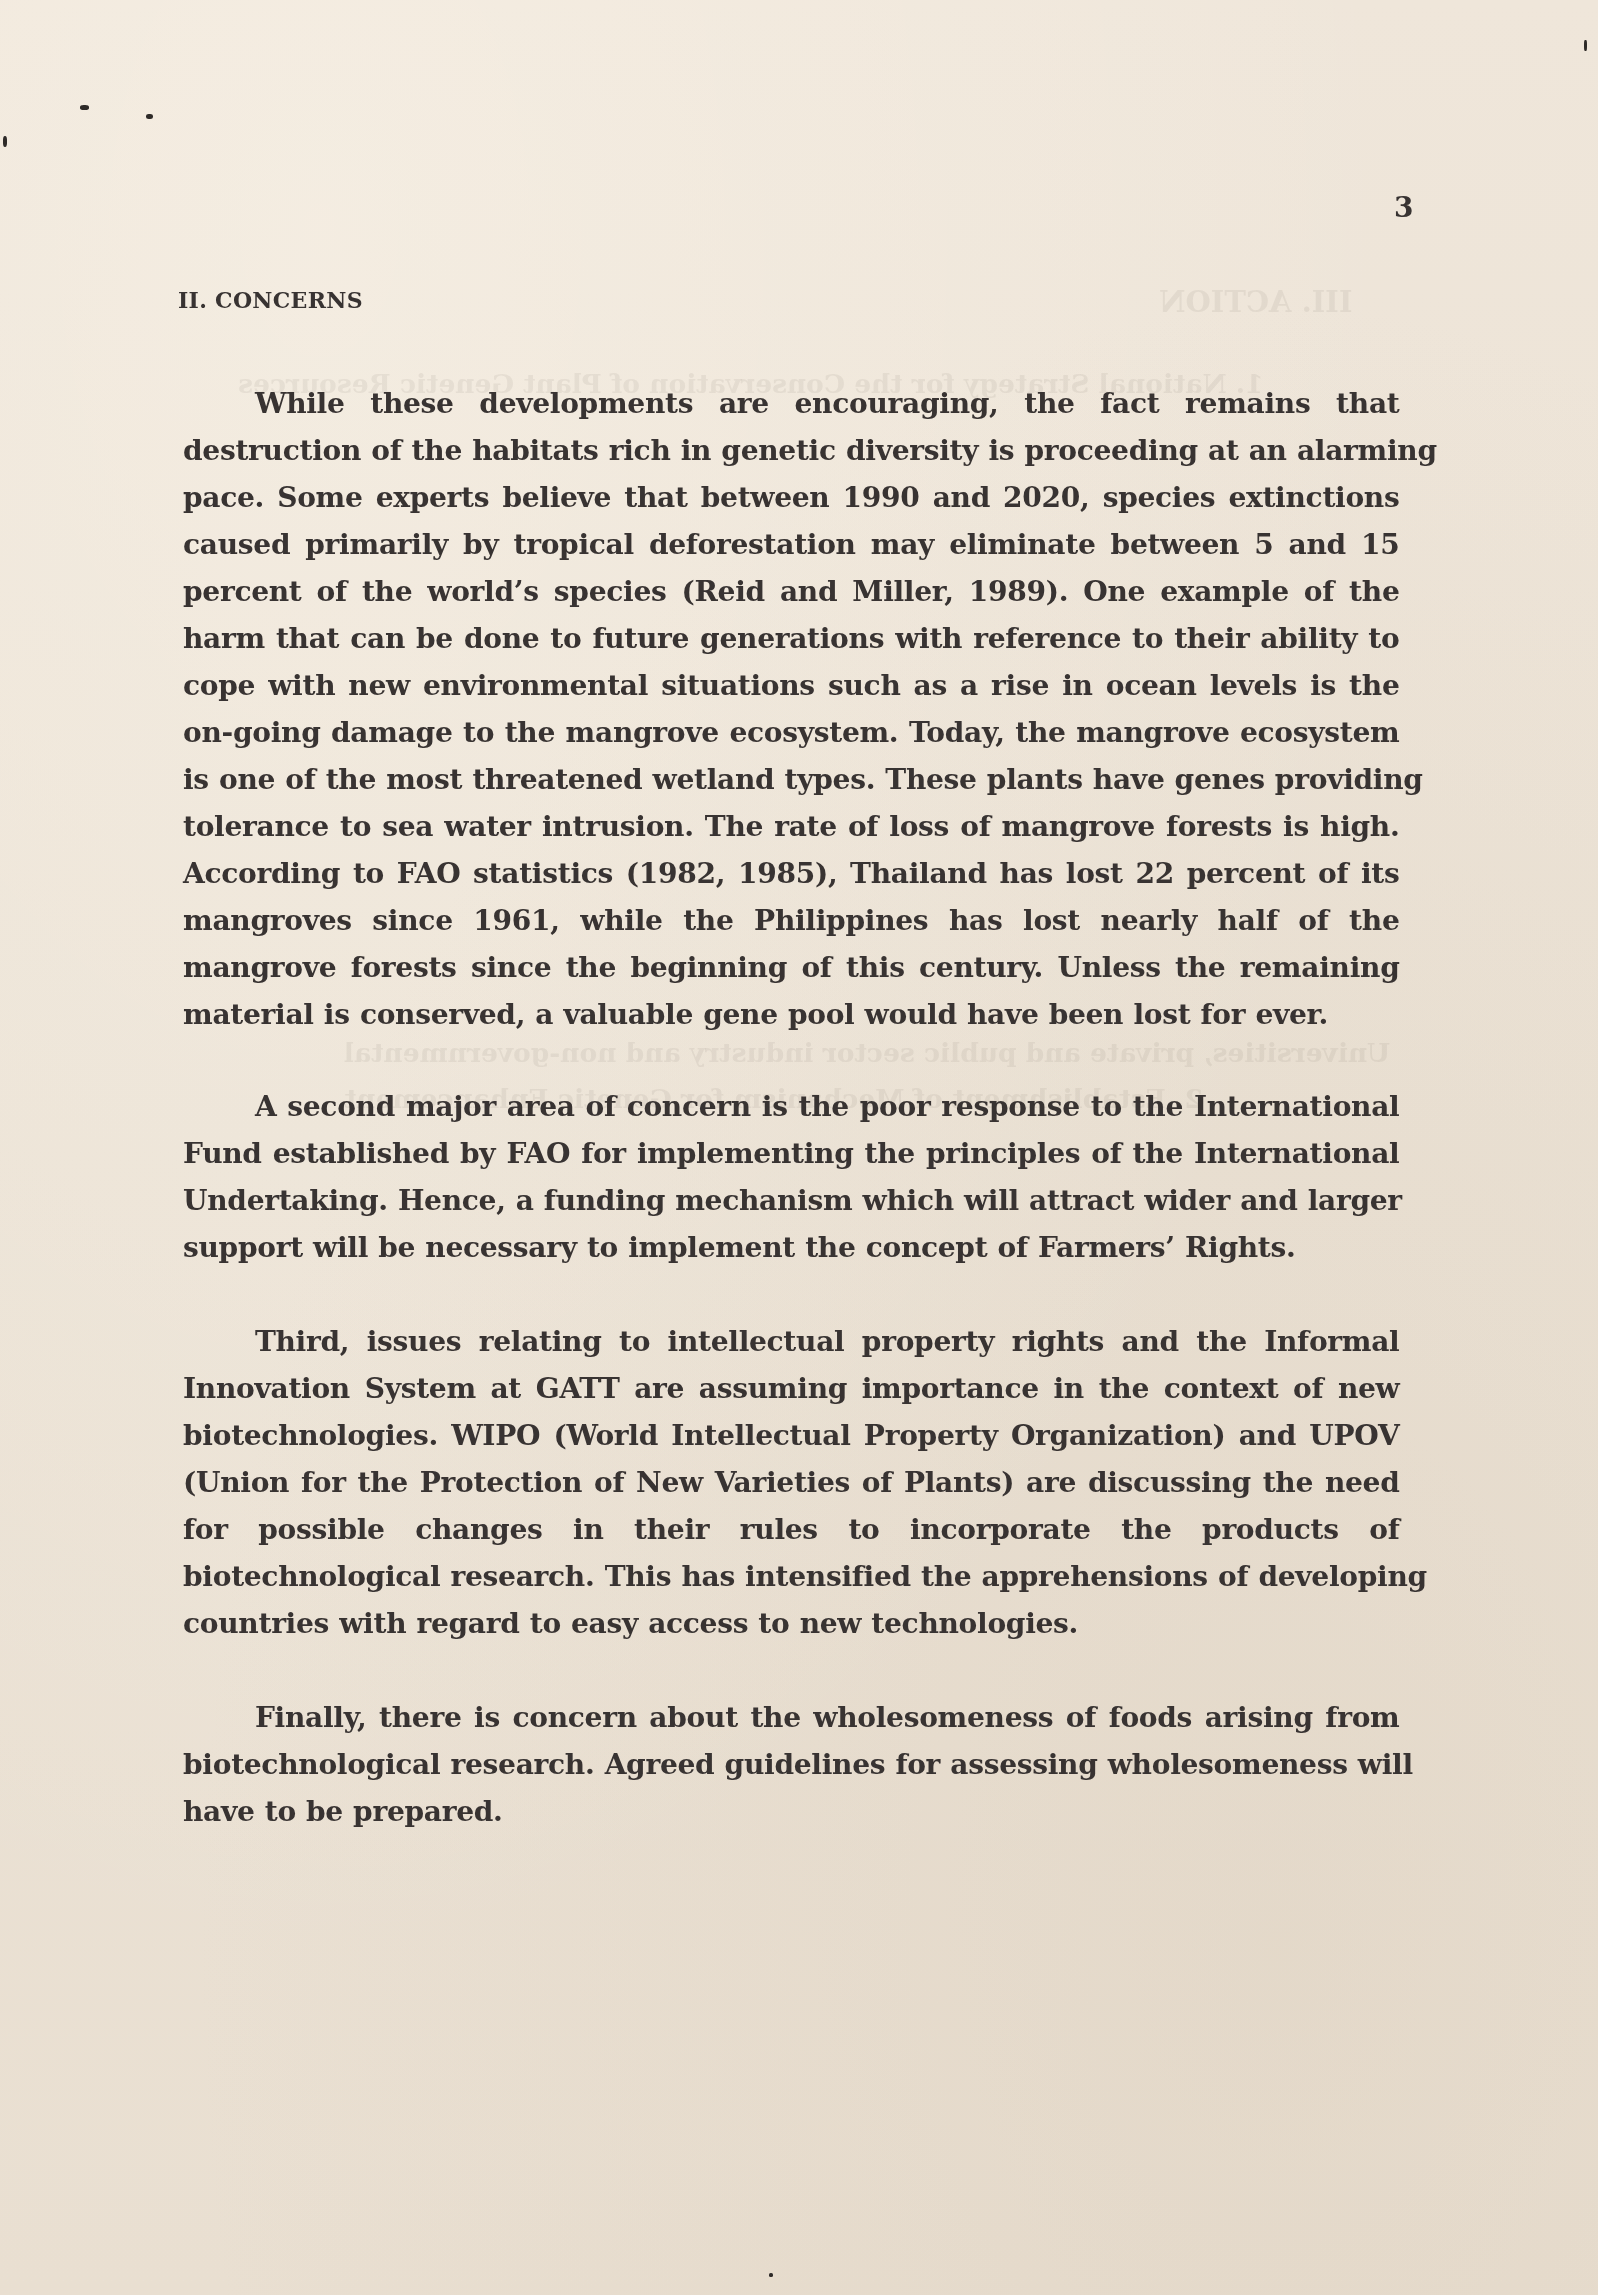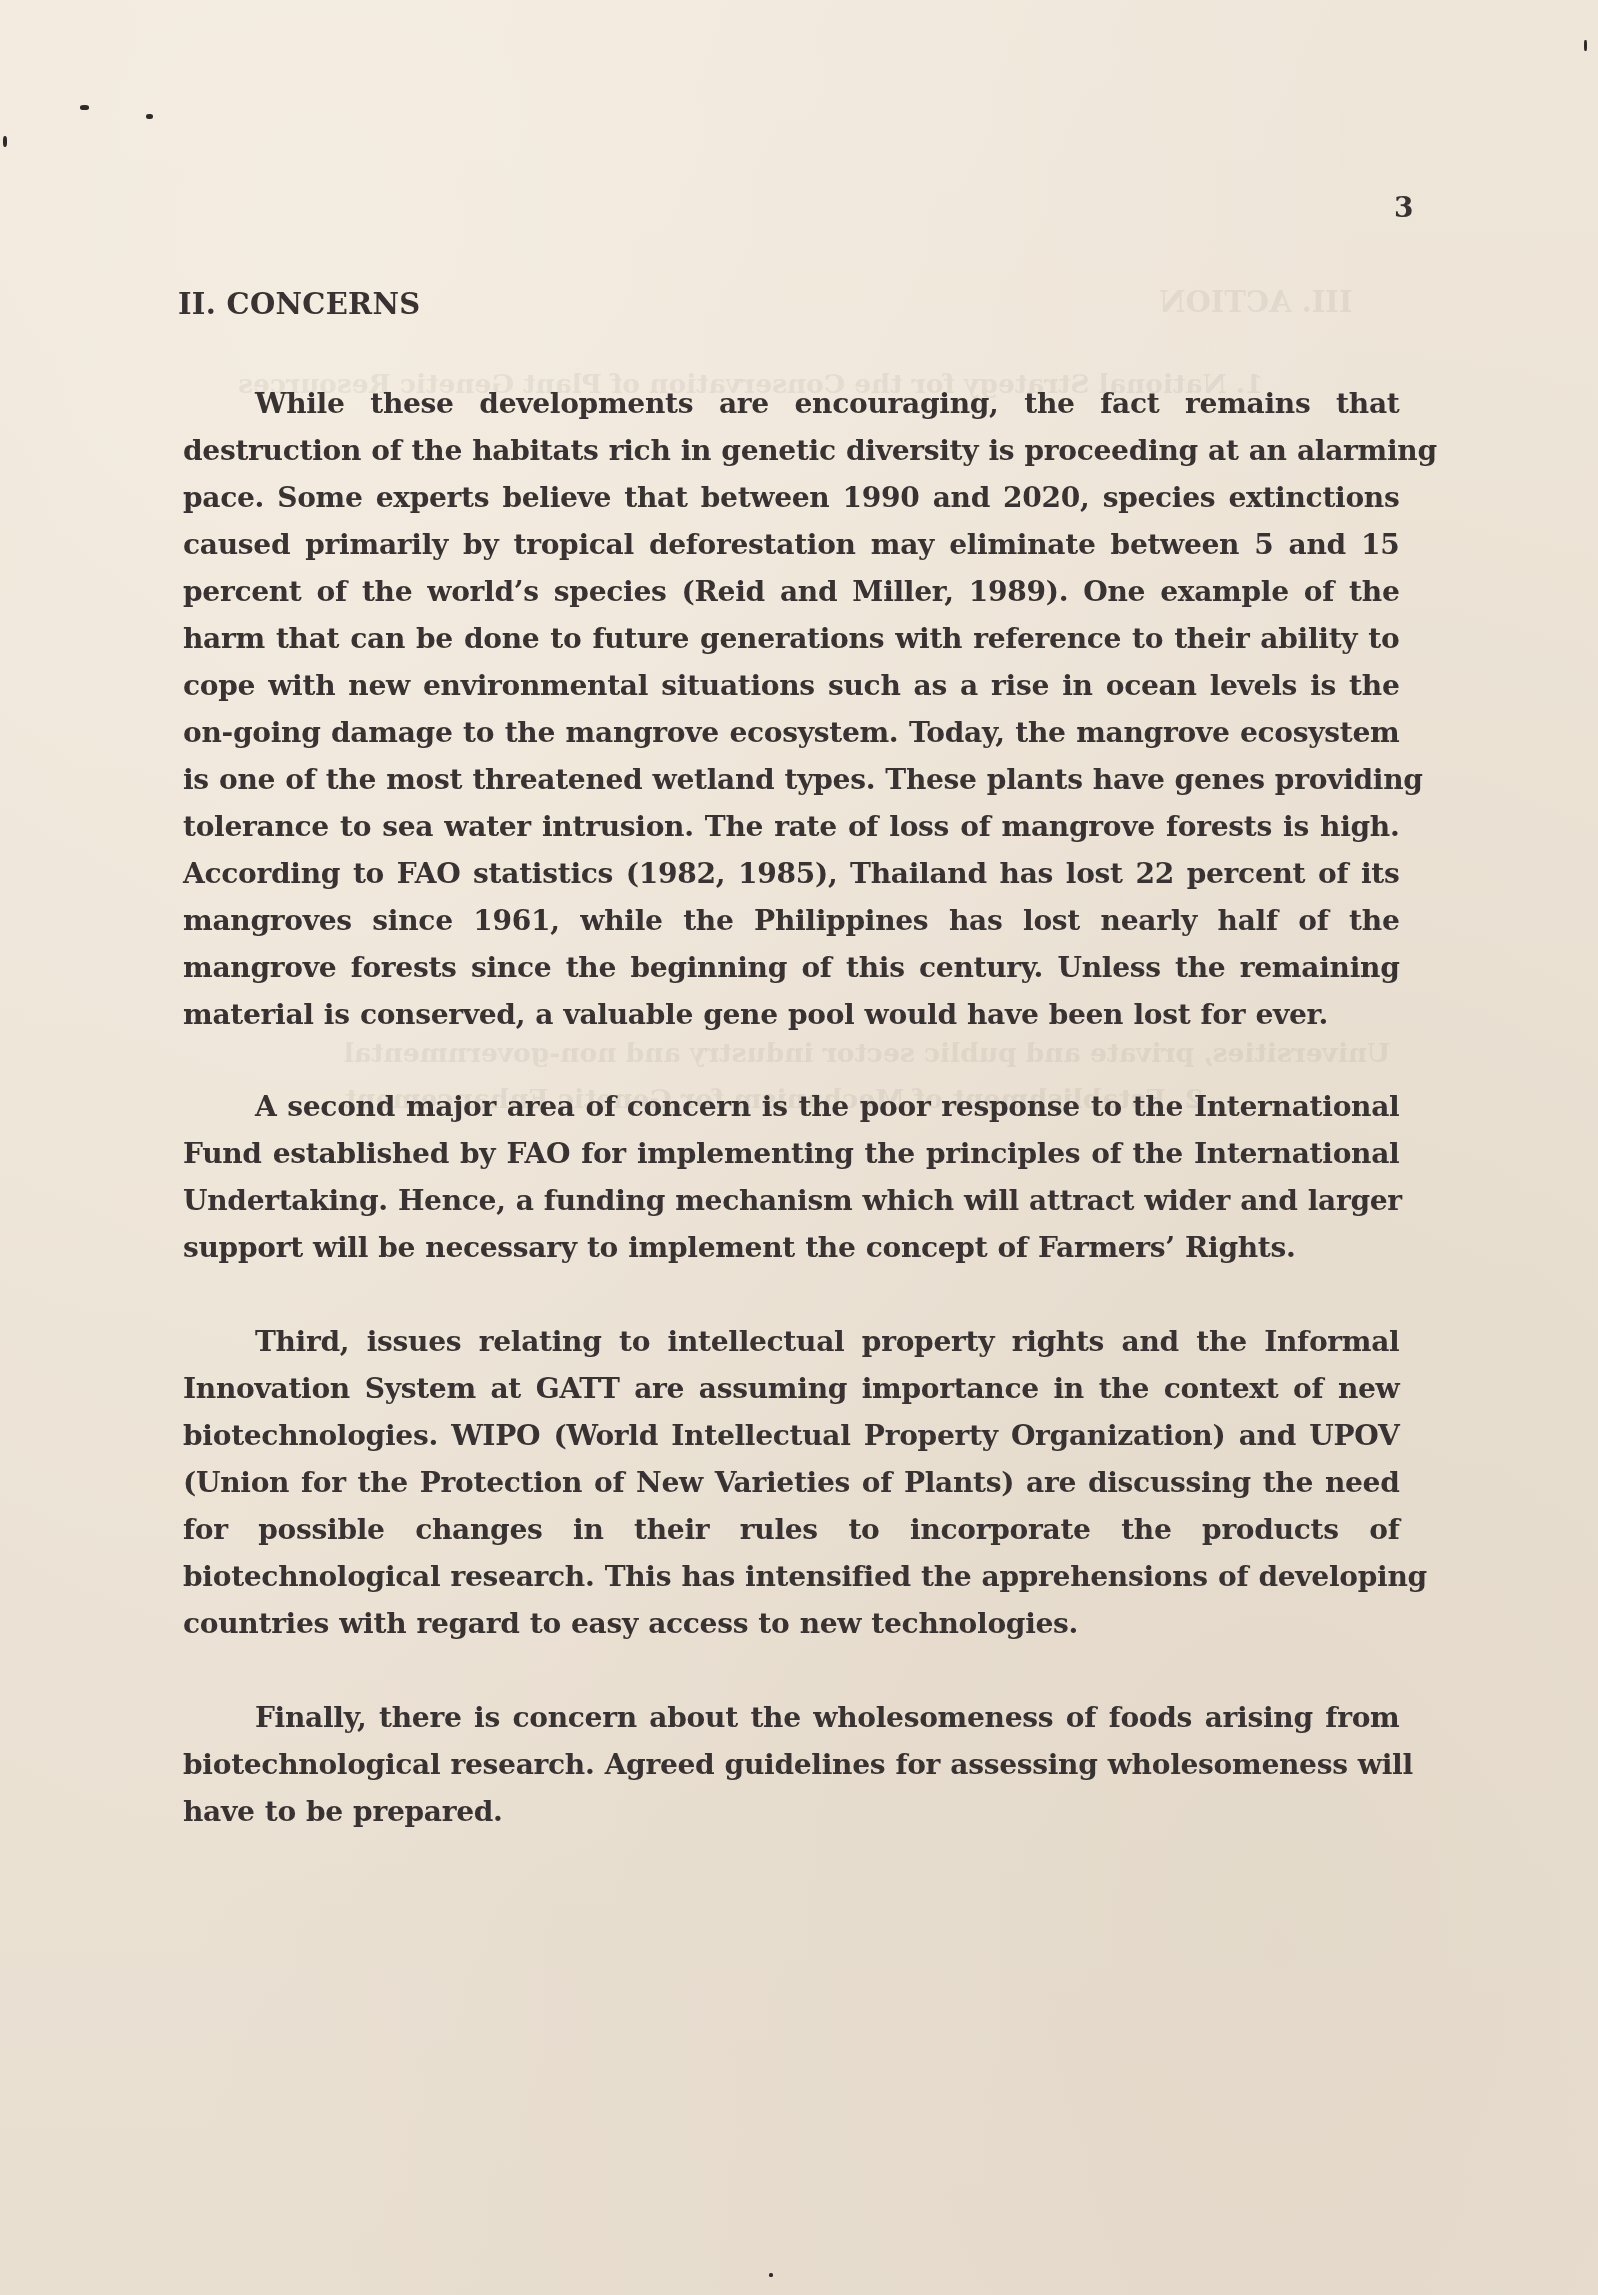--- a/index.html
+++ b/index.html
@@ -38,21 +38,21 @@
       left: 1394px;
       top: 191px;
       font-size: 28px;
       font-weight: bold;
       letter-spacing: 0;
     }
     .section-heading {
       position: absolute;
       left: 178px;
       top: 287px;
-      font-size: 29px;
+      font-size: 22px;
       font-weight: bold;
       letter-spacing: 0.3px;
     }
     .body-text {
       position: absolute;
       left: 183px;
       width: 1235px;
       font-size: 28.5px;
       font-weight: bold;
       line-height: 47px;

